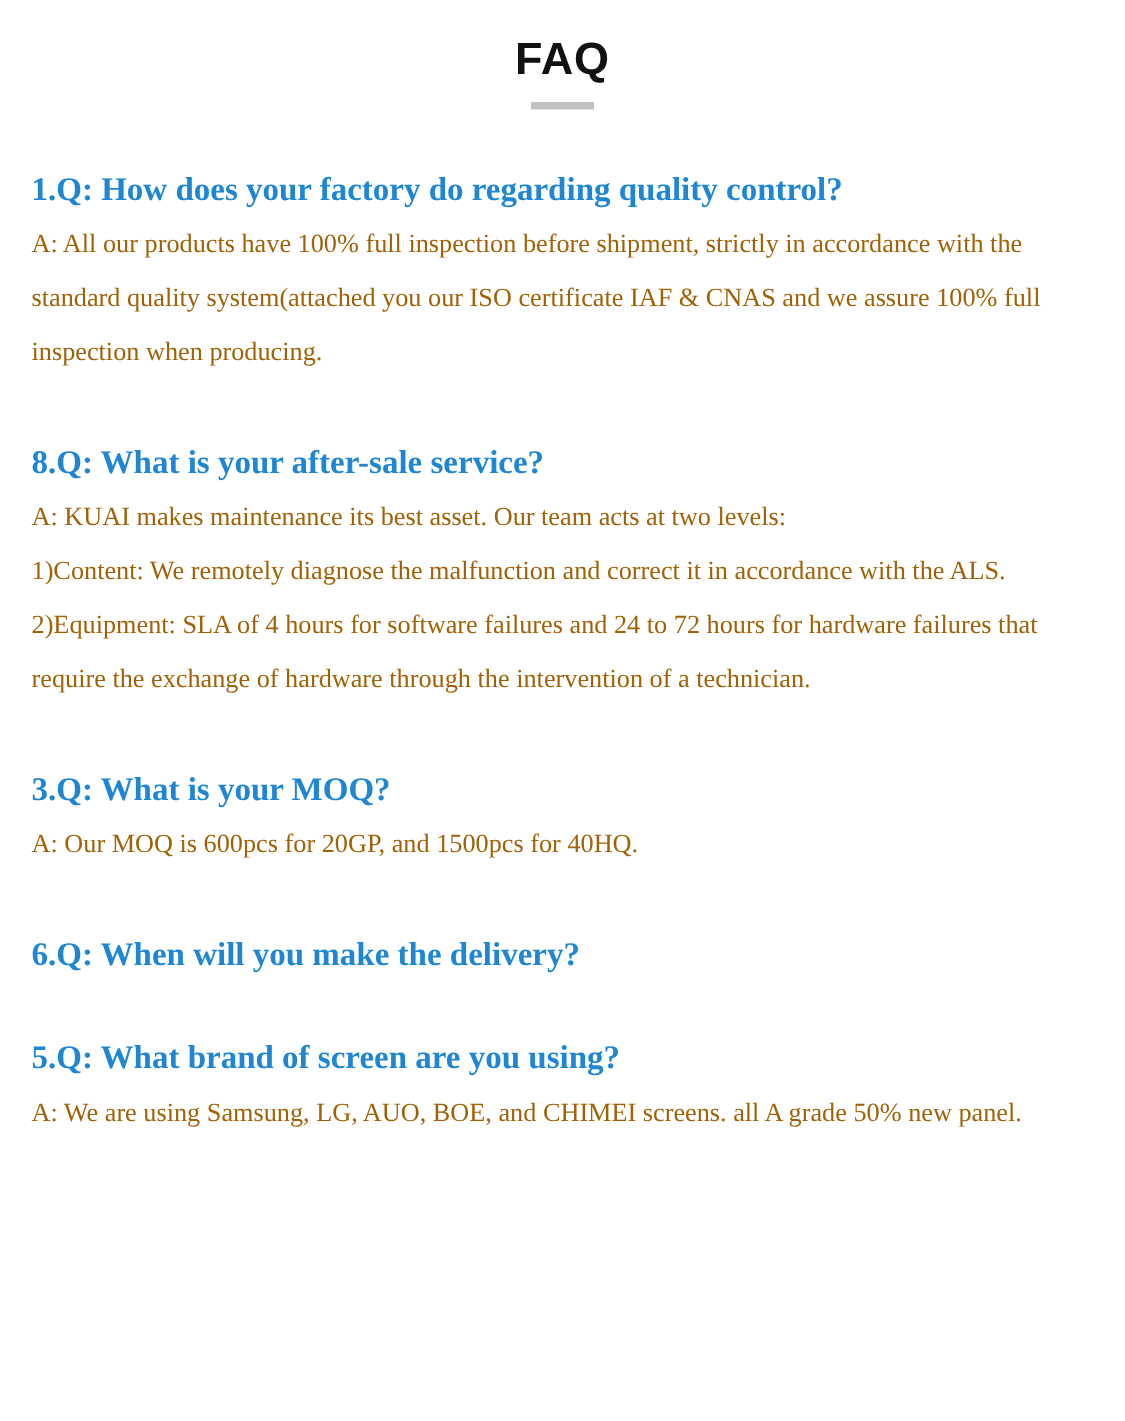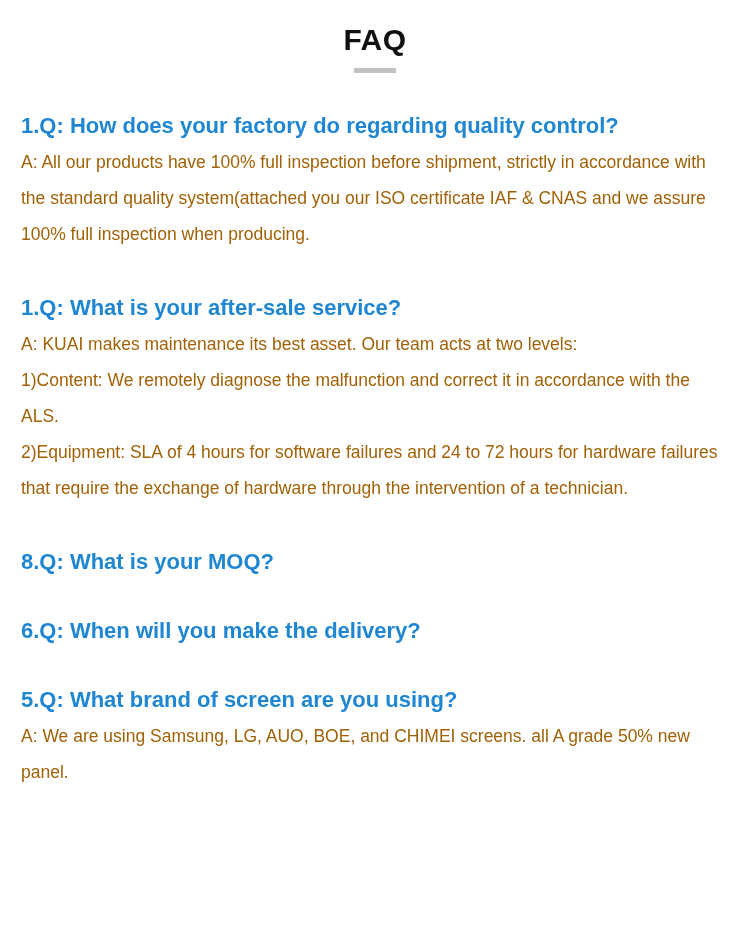--- a/index.html
+++ b/index.html
@@ -27,20 +27,21 @@
     width: 42px;
     height: 5px;
     background: #c1c1c1;
     margin: 10px auto 0 auto;
   }
   .faq-list {
     padding: 0 19px;
   }
   .faq-section {
     margin-top: 43px;
+    font-family: Liberation Serif, serif;
   }
   .faq-section:first-child {
     margin-top: 40px;
   }
   .faq-question {
     font-size: 22px;
     font-weight: bold;
     color: #1e86d2;
     line-height: 26px;
   }
@@ -62,28 +63,29 @@
   <div class="title-divider"></div>
 
   <div class="faq-list">
 
     <section class="faq-section">
       <h2 class="faq-question">1.Q: How does your factory do regarding quality control?</h2>
       <p class="faq-answer">A: All our products have 100% full inspection before shipment, strictly in accordance with the standard quality system(attached you our ISO certificate IAF &amp; CNAS and we assure 100% full inspection when producing.</p>
     </section>
 
     <section class="faq-section">
-      <h2 class="faq-question">1.Q: What is your after-sale service?</h2>
+      <h2 class="faq-question">8.Q: What is your after-sale service?</h2>
       <p class="faq-answer">A: KUAI makes maintenance its best asset. Our team acts at two levels:
 1)Content: We remotely diagnose the malfunction and correct it in accordance with the ALS.
 2)Equipment: SLA of 4 hours for software failures and 24 to 72 hours for hardware failures that require the exchange of hardware through the intervention of a technician.</p>
     </section>
 
     <section class="faq-section">
-      <h2 class="faq-question">8.Q: What is your MOQ?</h2>
+      <h2 class="faq-question">3.Q: What is your MOQ?</h2>
+      <p class="faq-answer">A: Our MOQ is 600pcs for 20GP, and 1500pcs for 40HQ.</p>
     </section>
 
     <section class="faq-section">
       <h2 class="faq-question">6.Q: When will you make the delivery?</h2>
     </section>
 
     <section class="faq-section">
       <h2 class="faq-question">5.Q: What brand of screen are you using?</h2>
       <p class="faq-answer">A: We are using Samsung, LG, AUO, BOE, and CHIMEI screens. all A grade 50% new panel.</p>
     </section>

